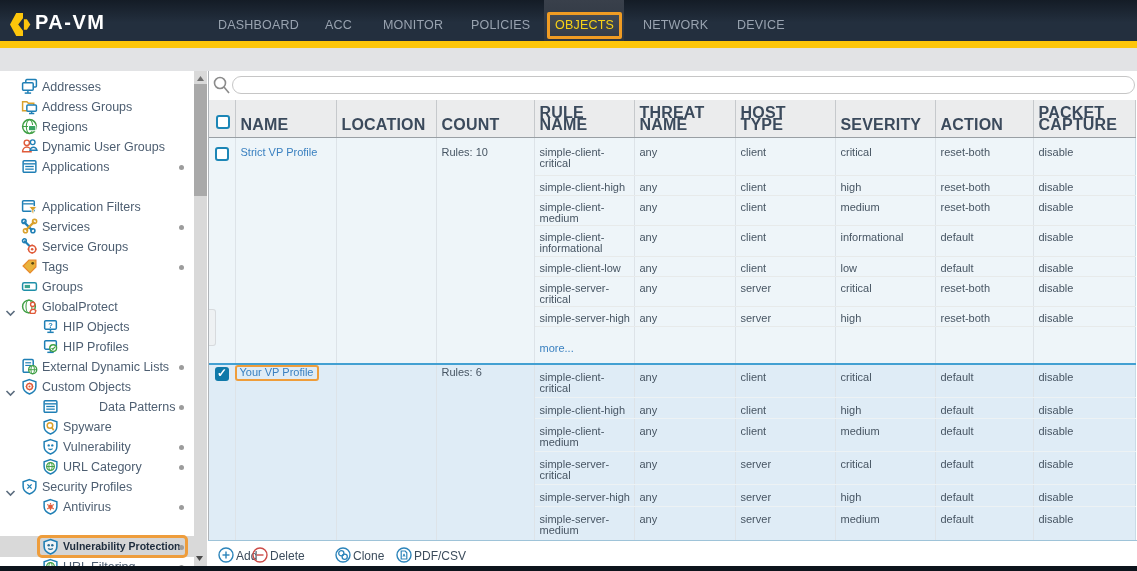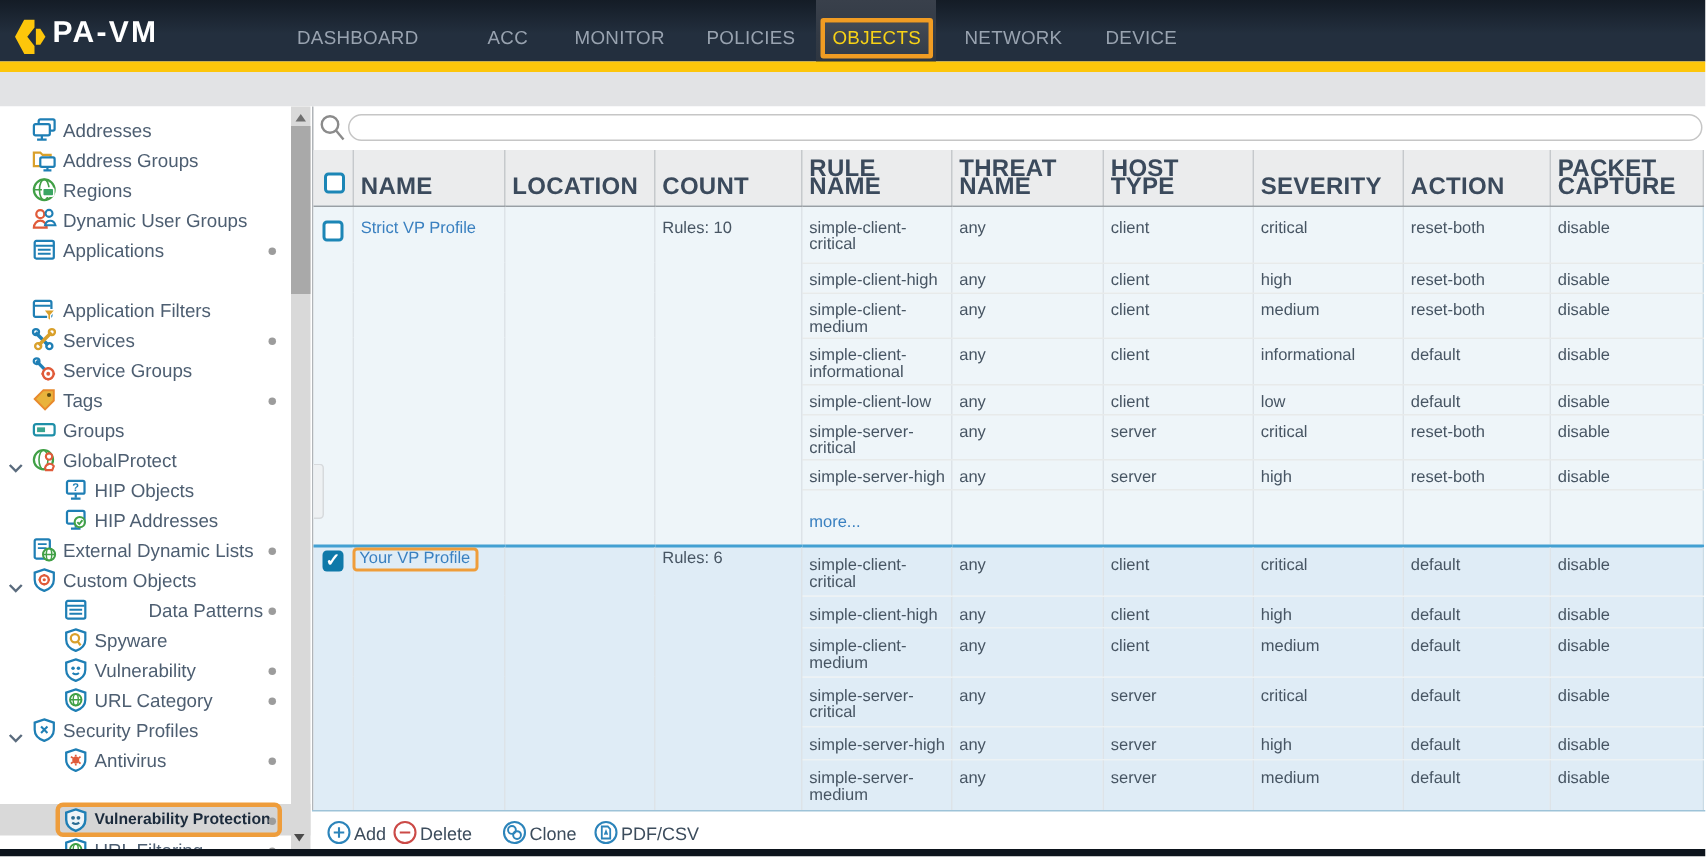--- a/index.html
+++ b/index.html
@@ -55,21 +55,21 @@
 </head>
 <body>
 <div id="page">
   <div class="abs" id="topbar"></div>
   <div class="abs" id="objtab"></div>
   <svg class="abs" id="logo" width="21" height="23" viewBox="0 0 21 23">
     <path d="M6.2 0 L13 0 L13 5.3 L8.2 11.5 L13 17.7 L13 23 L6.2 23 L0 11.5 Z" fill="#fdc60b"></path>
     <path d="M13.9 6.2 L16.9 6.2 L20.3 11.5 L16.9 16.8 L13.9 16.8 Z" fill="#fdc60b"></path>
   </svg>
   <div class="abs" id="brand">PA-VM</div>
-  <div class="abs nav" style="left:198px">DASHBOARD</div>
+  <div class="abs nav" style="left:218px">DASHBOARD</div>
   <div class="abs nav" style="left:325px">ACC</div>
   <div class="abs nav" style="left:383px">MONITOR</div>
   <div class="abs nav" style="left:471px">POLICIES</div>
   <div class="abs" id="objbox"></div>
   <div class="abs" id="objlbl">OBJECTS</div>
   <div class="abs nav" style="left:643px">NETWORK</div>
   <div class="abs nav" style="left:737px">DEVICE</div>
   <div class="abs" id="yellowbar"></div>
   <div class="abs" id="greystrip"></div>
   <div class="abs" id="sidebar">
@@ -193,21 +193,21 @@
         <span class="tlbl" style="left:63px;">HIP Objects</span>
       </div>
   <div class="trow" style="top:265.5px">
         <span class="ticon" style="left:42px"><svg width="17" height="17" viewBox="0 0 16 16">
             <rect x="2.5" y="2.5" width="11" height="8" rx="1" fill="none" stroke="#1f7fb5" stroke-width="1.4"></rect>
             <line x1="8" y1="10.5" x2="8" y2="13" stroke="#1f7fb5" stroke-width="1.4"></line>
             <line x1="5" y1="13.5" x2="11" y2="13.5" stroke="#1f7fb5" stroke-width="1.4"></line>
             <circle cx="10.5" cy="9.5" r="3.2" fill="#fff" stroke="#41a046" stroke-width="1.3"></circle>
             <path d="M9 9.5 l1.2 1.2 l2 -2.4" fill="none" stroke="#41a046" stroke-width="1.2"></path>
           </svg></span>
-        <span class="tlbl" style="left:63px;">HIP Addresses</span>
+        <span class="tlbl" style="left:63px;">HIP Profiles</span>
       </div>
   <div class="trow" style="top:285.5px">
         <span class="ticon" style="left:21px"><svg width="17" height="17" viewBox="0 0 16 16">
             <rect x="2" y="1.5" width="9.5" height="12" rx="1" fill="none" stroke="#1f7fb5" stroke-width="1.4"></rect>
             <line x1="4" y1="4.5" x2="9.5" y2="4.5" stroke="#1f7fb5" stroke-width="1.1"></line>
             <line x1="4" y1="7" x2="9.5" y2="7" stroke="#1f7fb5" stroke-width="1.1"></line>
             <circle cx="11" cy="11" r="3.8" fill="#fff" stroke="#41a046" stroke-width="1.3"></circle>
             <ellipse cx="11" cy="11" rx="1.7" ry="3.8" fill="none" stroke="#41a046" stroke-width="0.9"></ellipse>
             <line x1="7.2" y1="11" x2="14.8" y2="11" stroke="#41a046" stroke-width="0.9"></line>
           </svg></span>
@@ -478,21 +478,21 @@
           <td class="" style="border-right:1px solid #c9dbe6">disable</td>
         </tr>
 </tbody>
     </table>
   <div class="abs" id="actionbar"></div>
   <div class="abs act" style="left:218px"><svg width="16" height="16" viewBox="0 0 16 16" style="vertical-align:-3px">
         <circle cx="8" cy="8" r="7" fill="none" stroke="#2c84ba" stroke-width="1.4"></circle>
         <line x1="4.5" y1="8" x2="11.5" y2="8" stroke="#2c84ba" stroke-width="1.4"></line>
         <line x1="8" y1="4.5" x2="8" y2="11.5" stroke="#2c84ba" stroke-width="1.4"></line>
       </svg><span style="margin-left:2px">Add</span></div>
-  <div class="abs act" style="left:262px"><svg width="16" height="16" viewBox="0 0 16 16" style="vertical-align:-3px">
+  <div class="abs act" style="left:252px"><svg width="16" height="16" viewBox="0 0 16 16" style="vertical-align:-3px">
         <circle cx="8" cy="8" r="7" fill="none" stroke="#cb4a47" stroke-width="1.4"></circle>
         <line x1="4.5" y1="8" x2="11.5" y2="8" stroke="#cb4a47" stroke-width="1.4"></line>
       </svg><span style="margin-left:2px">Delete</span></div>
   <div class="abs act" style="left:335px"><svg width="16" height="16" viewBox="0 0 16 16" style="vertical-align:-3px">
         <circle cx="8" cy="8" r="7" fill="none" stroke="#2c84ba" stroke-width="1.4"></circle>
         <circle cx="6.3" cy="6.3" r="2.6" fill="none" stroke="#2c84ba" stroke-width="1.3"></circle>
         <circle cx="9.7" cy="9.7" r="2.6" fill="none" stroke="#2c84ba" stroke-width="1.3"></circle>
       </svg><span style="margin-left:2px">Clone</span></div>
   <div class="abs act" style="left:396px"><svg width="16" height="16" viewBox="0 0 16 16" style="vertical-align:-3px">
         <circle cx="8" cy="8" r="7" fill="none" stroke="#2c84ba" stroke-width="1.4"></circle>

